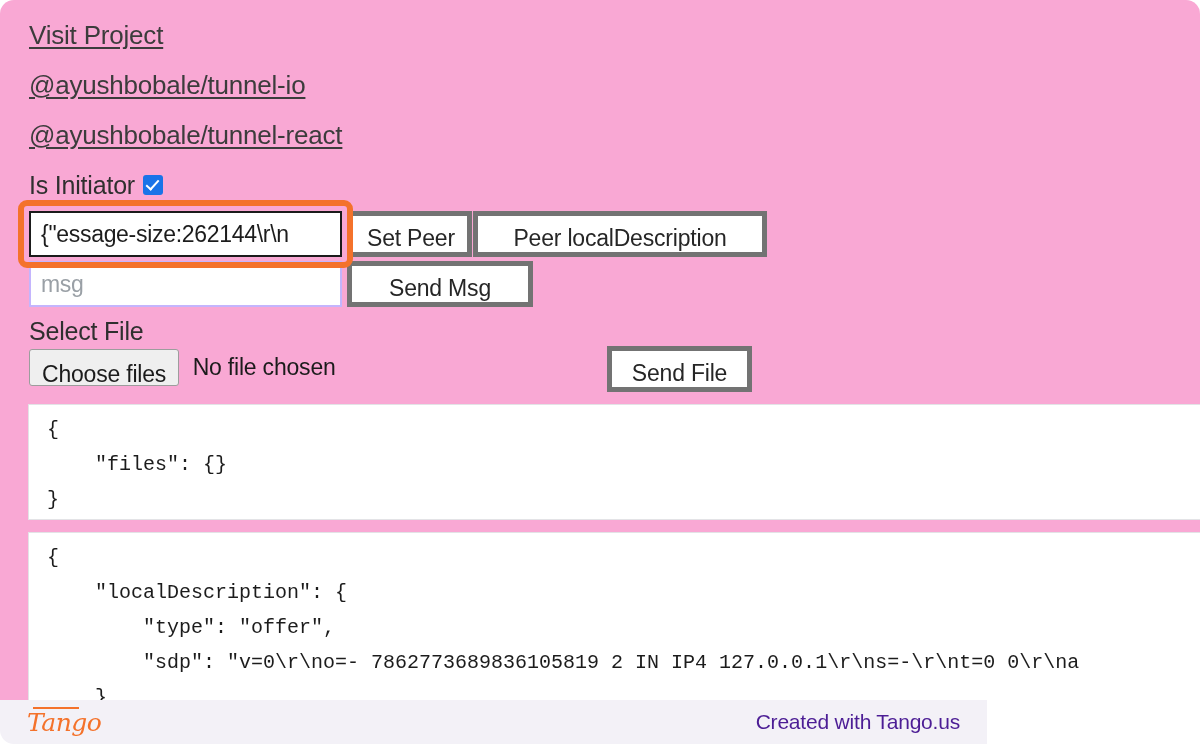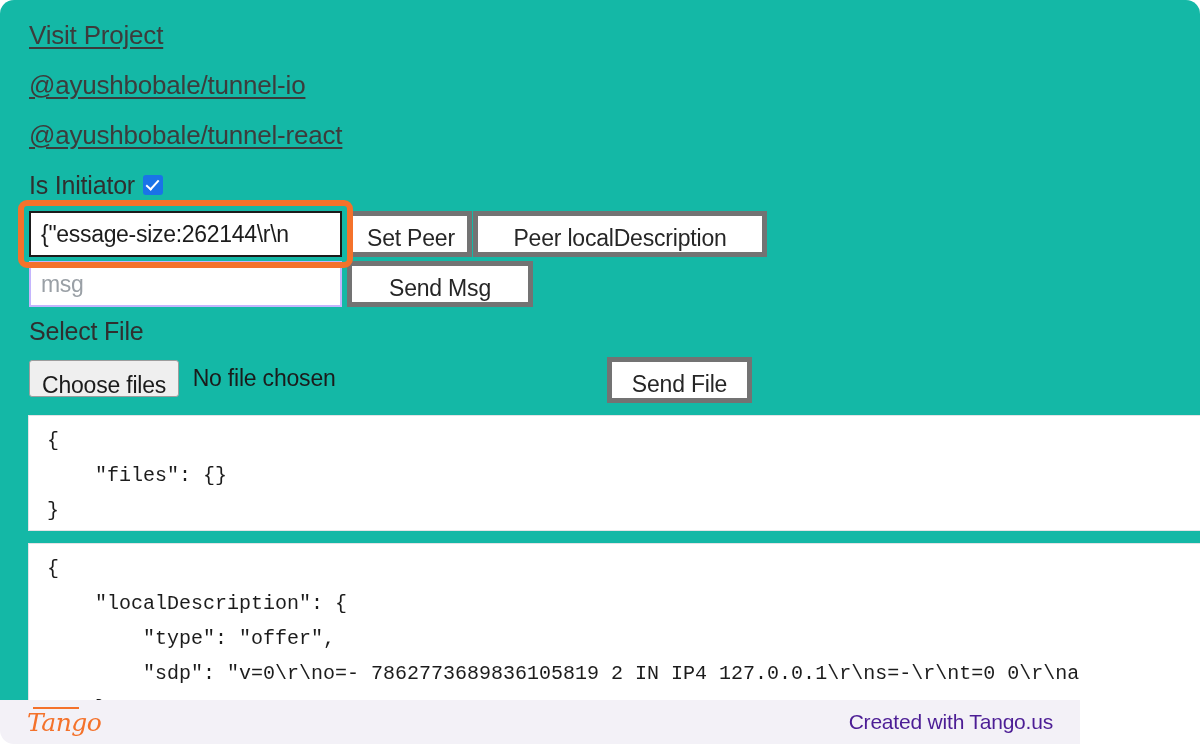--- a/index.html
+++ b/index.html
@@ -24,21 +24,21 @@
     box-sizing: border-box;
   }
 
   
   .page {
     position: absolute;
     left: 0;
     top: 0;
     width: 1200px;
     height: 700px;
-    background: #14b8a6;
+    background: #f9a8d4;
     overflow: hidden;
     box-sizing: border-box;
     padding: 22px 0 0 29px;
   }
 
   
   .link-row {
     margin: 0 0 24px 0;
     line-height: 1;
   }
@@ -165,21 +165,20 @@
     width: 145px;
     position: absolute;
     left: 578px;
     top: 0;
   }
 
   
   .select-file-label {
     font-size: 25px;
     color: #2f2f2f;
-    margin-bottom: 11px;
     letter-spacing: -0.2px;
   }
   .file-row {
     position: relative;
     height: 46px;
     margin-bottom: 12px;
   }
   .choose-files-btn {
     box-sizing: border-box;
     display: inline-block;
@@ -228,21 +227,21 @@
   }
   #code-block-desc {
     height: 185px;
   }
 
   
   .footer {
     position: absolute;
     left: 0;
     bottom: 0;
-    width: 1080px;
+    width: 987px;
     height: 44px;
     background: #f3f1f7;
     display: flex;
     align-items: center;
     justify-content: space-between;
     padding: 0 27px;
     box-sizing: border-box;
   }
   .tango-logo {
     font-family: "DejaVu Serif", serif;

